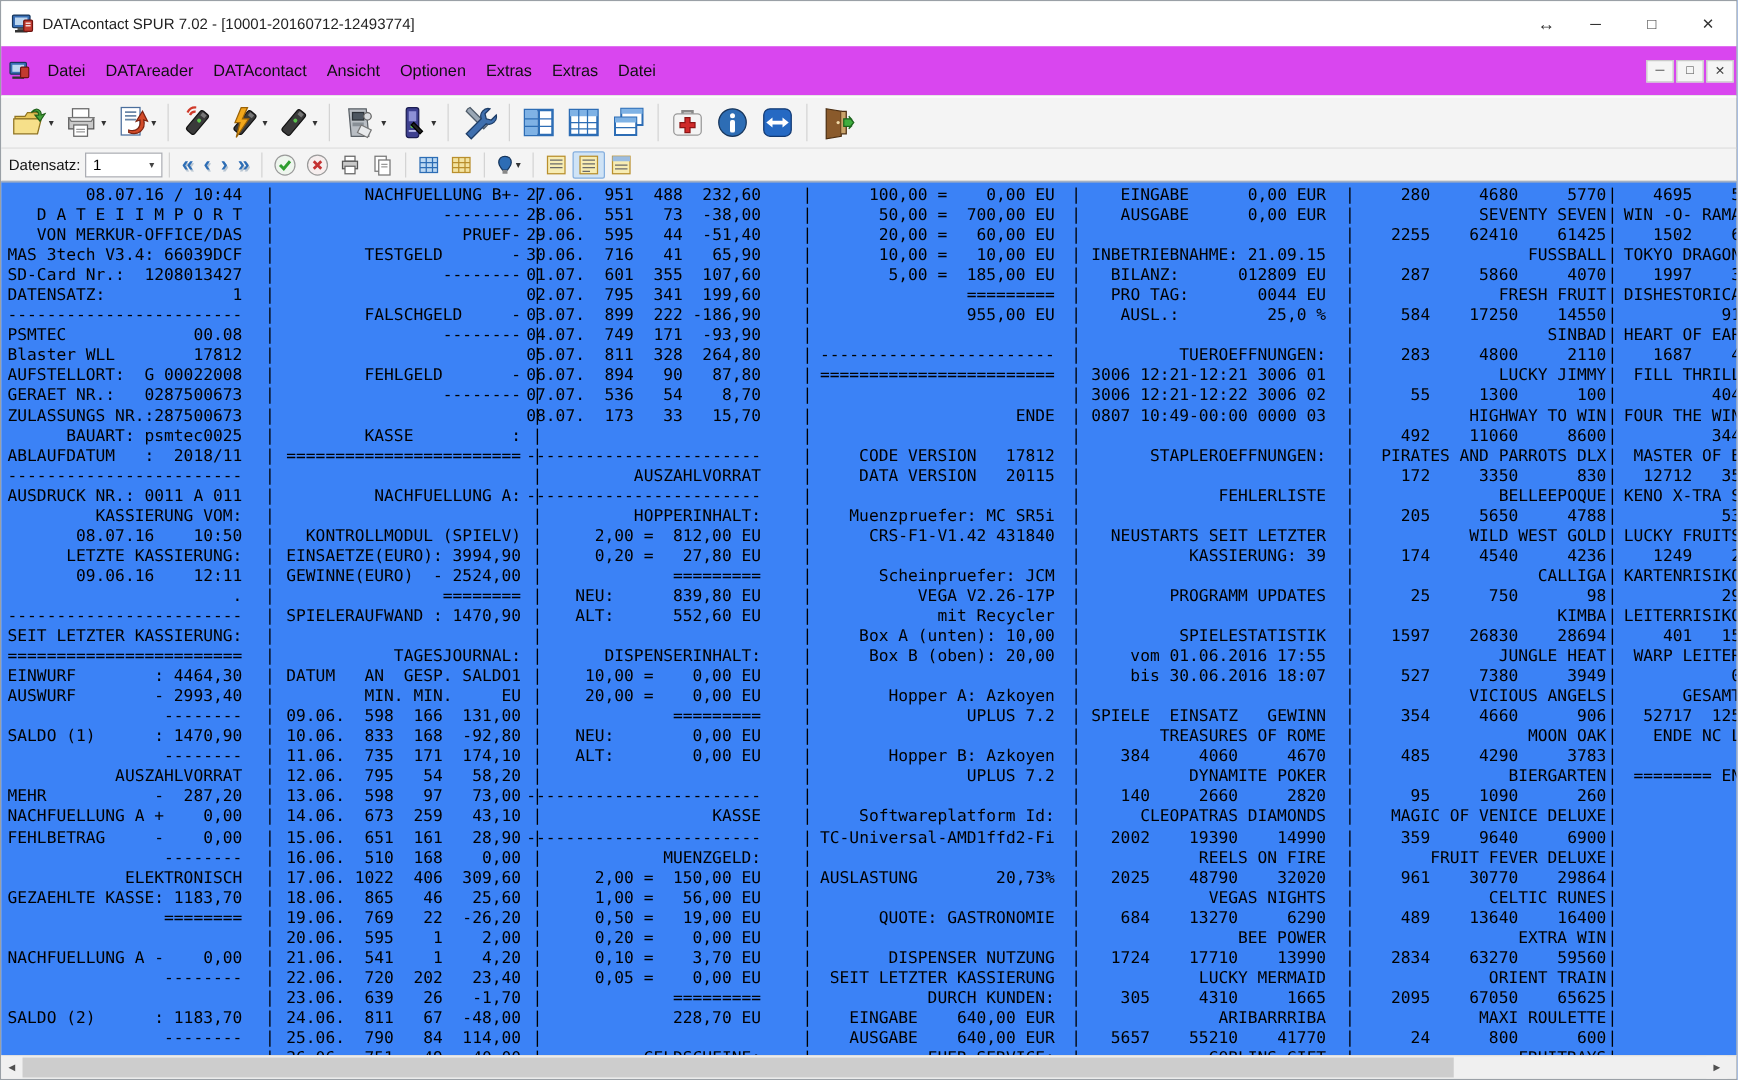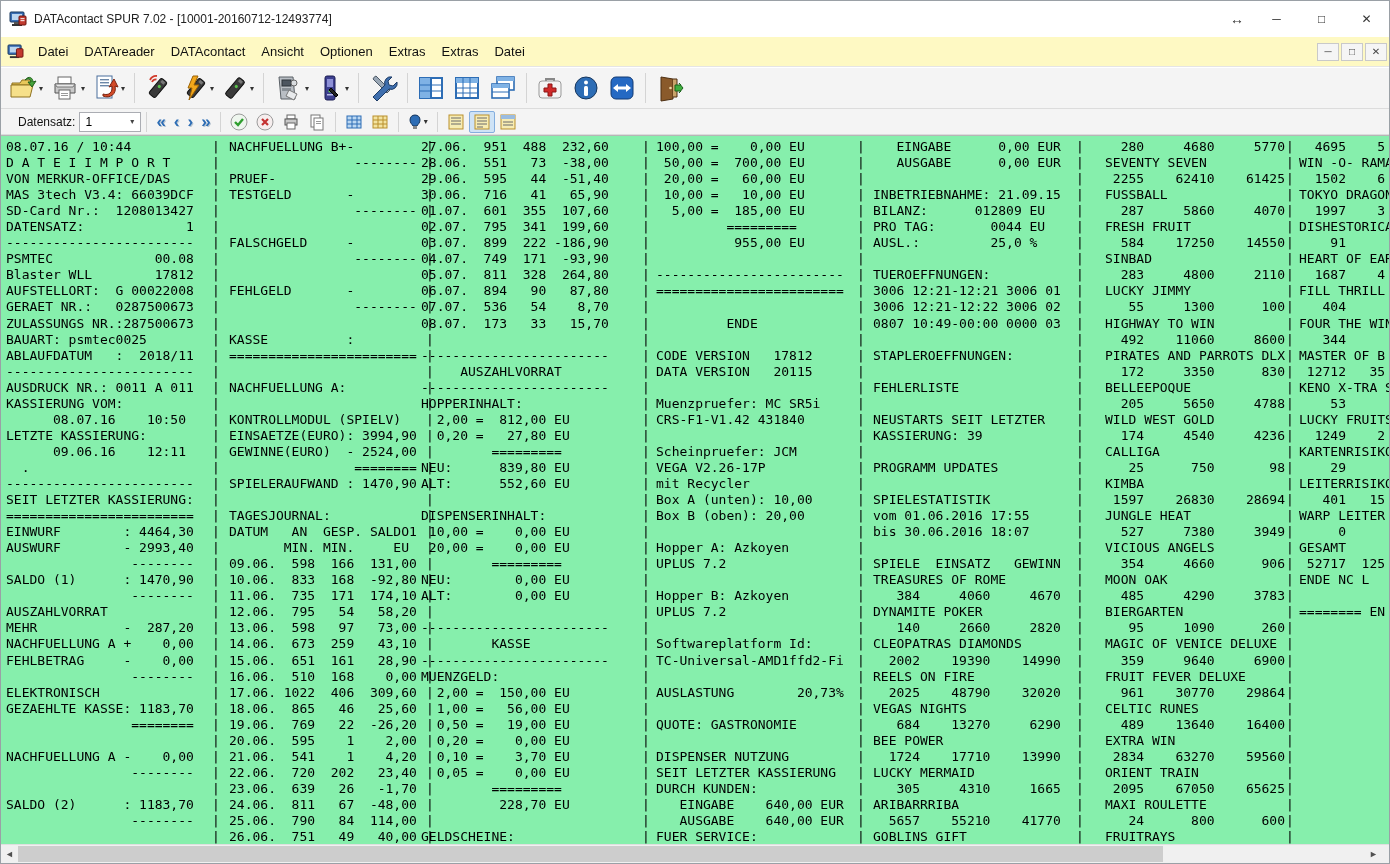--- a/index.html
+++ b/index.html
@@ -14,44 +14,44 @@
 
   
   .titlebar { height:36px; background:#ffffff; display:flex; align-items:center; padding-left:8px; flex:0 0 auto; }
   .titlebar .app-ico { width:18px; height:16px; margin-right:7px; }
   .title-text { font-size:12px; color:#222; }
   .titlebar .spacer { flex:1; }
   .cap-btn { width:45px; height:28px; display:flex; align-items:center; justify-content:center; font-size:12px; color:#333; cursor:default; }
   .cap-btn.resize { width:34px; font-size:14px; }
 
   
-  .menubar { height:30px; background:#fef9c3; display:flex; align-items:center; padding-left:4px; flex:0 0 auto; border-bottom:1px solid #e5e5e5;justify-content:center; }
+  .menubar { height:40px; background:#d946ef; display:flex; align-items:center; padding-left:4px; flex:0 0 auto; border-bottom:1px solid #e5e5e5;justify-content:center; }
   .menubar .app-ico { width:17px; height:15px; margin:0 6px 0 2px; }
   .menu-item { font-size:13px; color:#111; padding:3px 8px; }
   .menubar .spacer { flex:1; }
   .mdi-btn { width:22px; height:18px; display:flex; align-items:center; justify-content:center; font-size:10px; color:#444; border:1px solid #c9c9c9; background:#f5f5f5; margin-right:2px; }
 
   
   .toolbar { background:#f4f4f4; display:flex; align-items:center; flex:0 0 auto; border-bottom:1px solid #dcdcdc; }
   .toolbar.main { height:42px; padding:2px 4px; border-top:1px solid #fff; }
-  .toolbar.nav  { height:26px; padding:1px 15px; }
+  .toolbar.nav  { height:26px; padding:1px 4px; }
   .tbtn { display:flex; align-items:center; justify-content:center; height:34px; padding:0 3px; border:1px solid transparent; border-radius:2px; }
   .toolbar.nav .tbtn { height:22px; }
   .tbtn.sel { background:#cfe3f6; border:1px solid #84aede; }
   .dd { font-size:8px; color:#333; margin-left:2px; }
   .tb-sep { width:1px; height:30px; background:#d4d4d4; margin:0 5px; }
   .toolbar.nav .tb-sep { height:20px; }
   .nav-label { font-size:12px; color:#111; margin:0 4px 0 2px; }
   .combo { width:62px; height:20px; background:#fff; border:1px solid #abadb3; display:flex; align-items:center; font-size:12px; }
   .combo .val { flex:1; padding-left:5px; }
   .combo .arr { width:16px; text-align:center; font-size:8px; color:#444; }
   .navglyph { font-size:17px; font-weight:bold; color:#2d6db5; line-height:1; text-shadow:1px 1px 0 #b9c6d2; }
 
   
-  .content { position:relative; flex:1; background:#86efac; overflow:hidden; border-top:1px solid #b6b6b6; }
+  .content { position:relative; flex:1; background:#3b82f6; overflow:hidden; border-top:1px solid #b6b6b6;text-align:right; }
   .col, .sep-col {
     position:absolute; top:3px; margin:0;
     font-family:"DejaVu Sans Mono","Liberation Mono",monospace;
     font-size:13px; line-height:16.05px; color:#000; white-space:pre;
   }
 
   
   .hscroll { height:19px; background:#f0f0f0; position:relative; flex:0 0 auto; border-top:1px solid #dfdfdf; }
   .sb-arrow { position:absolute; top:0; width:17px; height:18px; display:flex; align-items:center; justify-content:center; font-size:9px; color:#505050; background:#f0f0f0; }
   .sb-thumb { position:absolute; top:1px; height:16px; background:#cdcdcd; }

